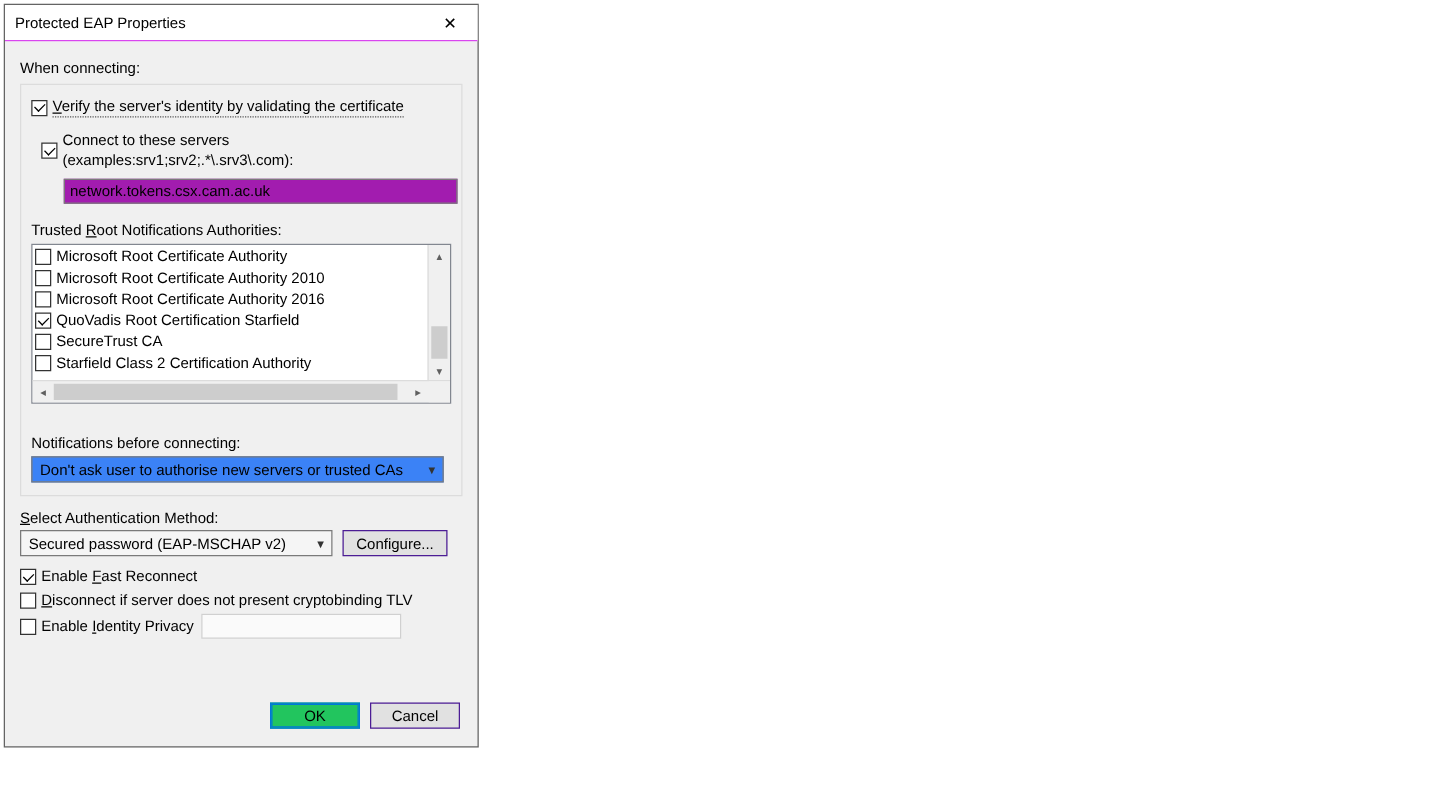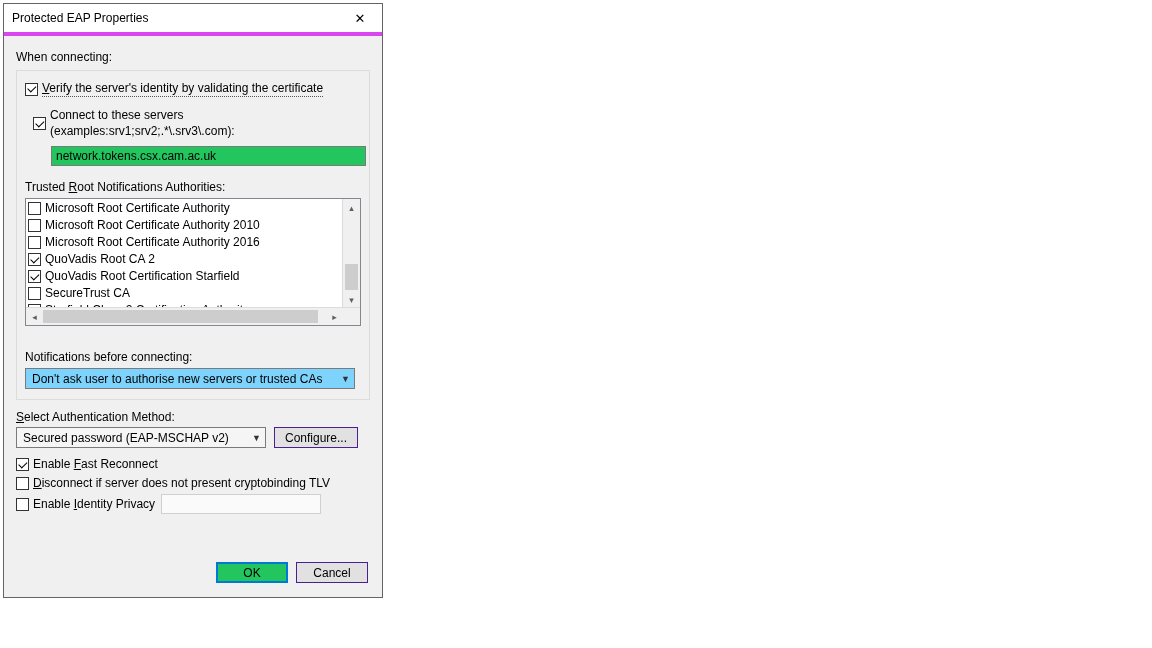--- a/index.html
+++ b/index.html
@@ -20,21 +20,21 @@
     height: 595px;
     border: 1px solid #646464;
     background: #f0f0f0;
     box-sizing: border-box;
     display: flex;
     flex-direction: column;
   }
   .titlebar {
     height: 28px;
     background: #ffffff;
-    border-bottom: 4px solid #d946ef;
+    border-bottom: 1px solid #d946ef;
     display: flex;
     align-items: center;
     padding: 0 2px 0 8px;
     justify-content: space-between;
   }
   .titlebar .title {
     font-size: 12px;
   }
   .closebtn {
     width: 40px;
@@ -88,21 +88,21 @@
     transform: rotate(45deg) translate(-0.5px,-1px);
   }
   .dotted {
     border-bottom: 1px dotted #555;
     padding-bottom: 0px;
     display: inline;
   }
   .u { text-decoration: underline; }
   .text-input {
     border: 1px solid #7a7a7a;
-    background: #22c55e;
+    background: #a21caf;
     height: 20px;
     padding: 1px 4px;
     box-sizing: border-box;
     font-family: inherit;
     font-size: 12px;
     width: 315px;
     margin: 4px 0 6px 18px;
   }
   .listbox-wrap {
     margin-top: 4px;
@@ -174,21 +174,21 @@
     height:13px;
     width: 275px;
     background:#cdcdcd;
   }
   .hscroll .corner {
     width:17px;
     background:#f0f0f0;
   }
   .combo {
     border: 1px solid #7a7a7a;
-    background: #7dd3fc;
+    background: #3b82f6;
     height: 21px;
     box-sizing: border-box;
     display: flex;
     align-items: center;
     justify-content: space-between;
     padding: 0 4px 0 6px;
     font-size: 12px;
   }
   .combo .caret {
     font-size: 9px;
@@ -278,24 +278,20 @@
                 <span class="chk"></span>
                 <span>Microsoft Root Certificate Authority</span>
               </div>
               <div class="list-item">
                 <span class="chk"></span>
                 <span>Microsoft Root Certificate Authority 2010</span>
               </div>
               <div class="list-item">
                 <span class="chk"></span>
                 <span>Microsoft Root Certificate Authority 2016</span>
-              </div>
-              <div class="list-item">
-                <span class="chk checked"></span>
-                <span>QuoVadis Root CA 2</span>
               </div>
               <div class="list-item">
                 <span class="chk checked"></span>
                 <span>QuoVadis Root Certification Starfield</span>
               </div>
               <div class="list-item">
                 <span class="chk"></span>
                 <span>SecureTrust CA</span>
               </div>
               <div class="list-item">

